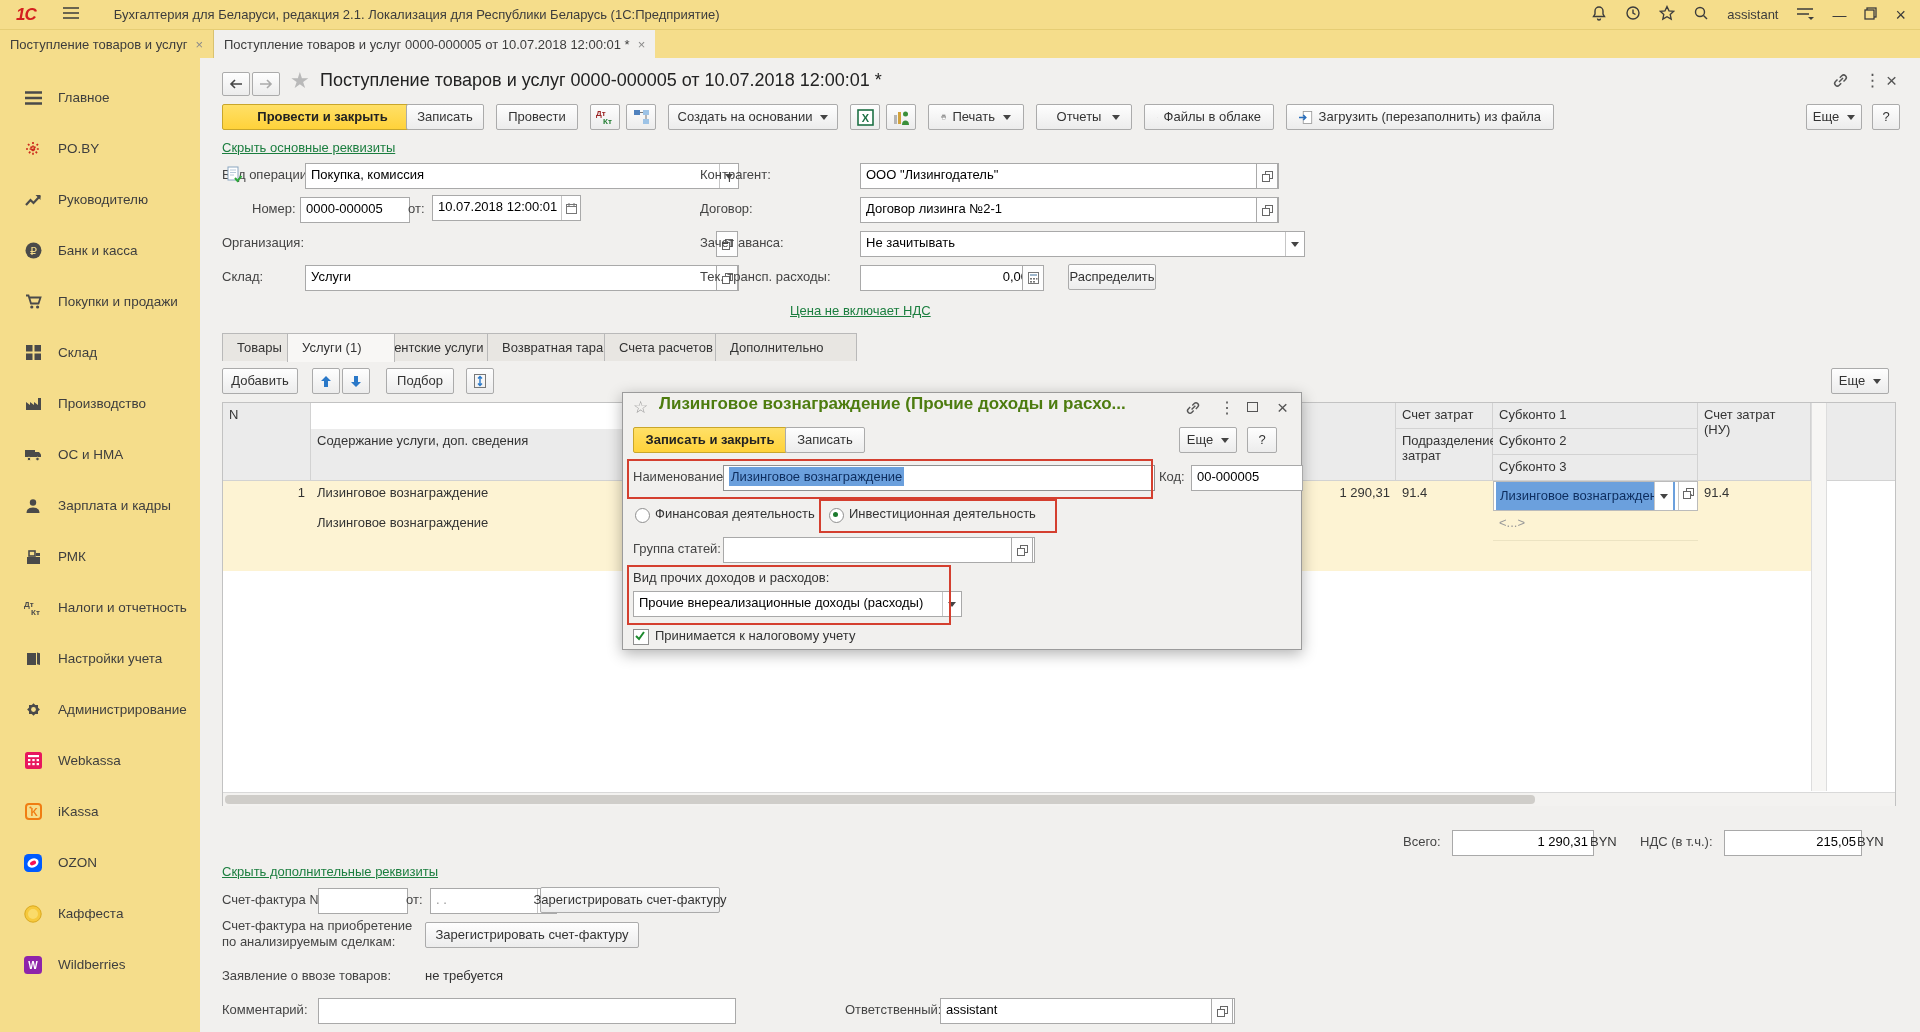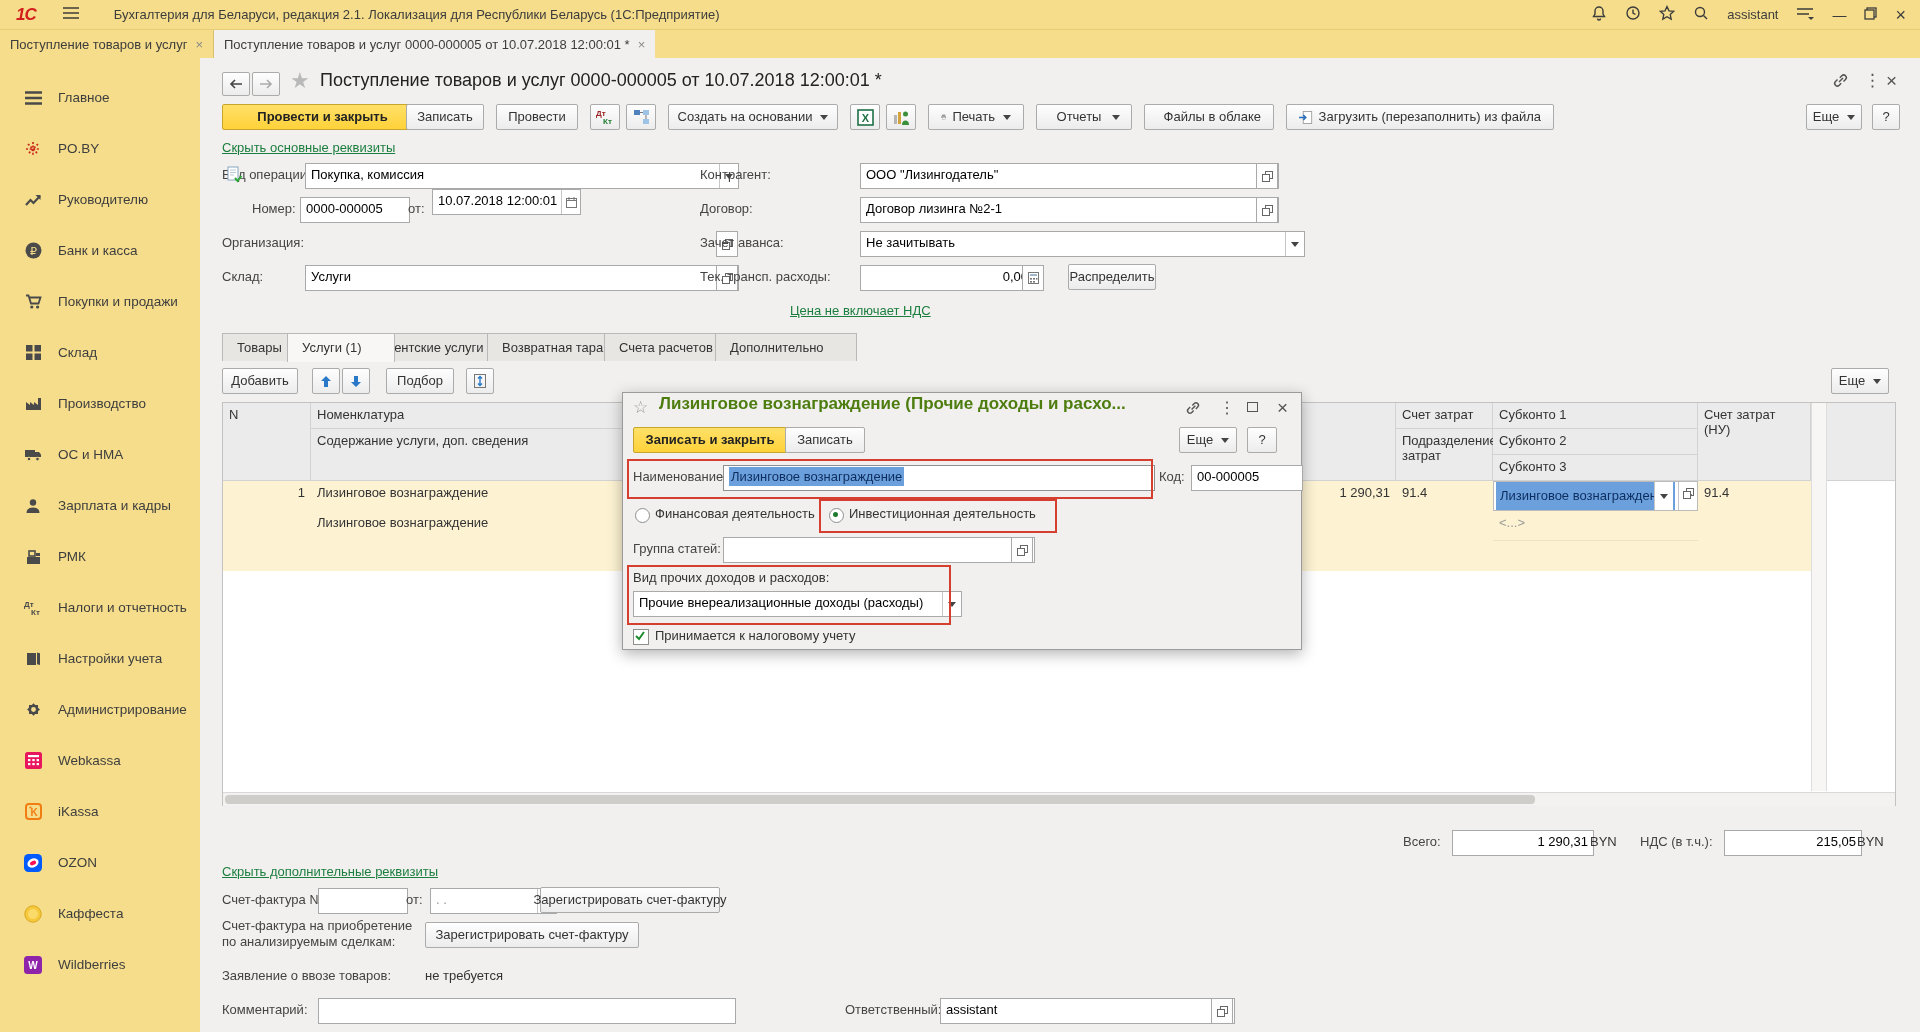--- a/index.html
+++ b/index.html
@@ -385,21 +385,21 @@
   <div class="fld" style="left:305px;top:163px;width:405px;padding-right:22px;"><span>Покупка, комиссия</span><span class="ddarr"></span></div>
 
   <div class="abs" style="left:226px;top:166px;"><svg width="17" height="17" viewBox="0 0 17 17">
         <rect x="2" y="1" width="10" height="13" fill="#fff" stroke="#8aa5c0"></rect>
         <path d="M4 4h6M4 6.5h6M4 9h4" stroke="#b8c9da"></path>
         <path d="M9 12l2.5 3 4-5" stroke="#2faa3c" stroke-width="2" fill="none"></path>
       </svg></div>
   <div class="lbl" style="left:252px;top:197px;">Номер:</div>
   <div class="fld" style="left:300px;top:197px;width:98px;">0000-000005</div>
   <div class="lbl" style="left:408px;top:197px;">от:</div>
-  <div class="fld" style="left:432px;top:189px;width:122px;padding-right:20px;"><span>10.07.2018 12:00:01</span><span class="ddarr" style="border-left:1px solid #c6c6c6;">
+  <div class="fld" style="left:432px;top:195px;width:122px;padding-right:20px;"><span>10.07.2018 12:00:01</span><span class="ddarr" style="border-left:1px solid #c6c6c6;">
         <svg width="11" height="11" viewBox="0 0 11 11" style="position:absolute;">
           <rect x="0.5" y="1.5" width="10" height="9" fill="#fff" stroke="#777"></rect>
           <path d="M0.5 3.5h10" stroke="#777"></path>
           <path d="M3 0v3M8 0v3" stroke="#777"></path>
         </svg>
       </span></div>
 
   <div class="lbl" style="left:222px;top:231px;">Организация:</div>
   <div class="sqbtn" style="left:716px;top:231px;">
       <svg width="11" height="11" viewBox="0 0 11 11">
@@ -483,21 +483,20 @@
       </svg>
     </div>
   <div class="abs btn" style="left:1831px;top:368px;width:58px;">
       <span>Еще</span>
       <span class="caret"></span>
     </div>
 
   <div class="abs tblwrap">
 
     <div class="th" style="left:0;top:0;width:88px;height:78px;">N</div>
-    <div class="th" style="left:88px;top:0;width:320px;height:26px;">Номенклатура</div>
     <div class="th" style="left:88px;top:26px;width:320px;height:52px;">Содержание услуги, доп. сведения</div>
     <div class="th" style="left:408px;top:0;width:765px;height:78px;"></div>
     <div class="th" style="left:1173px;top:0;width:97px;height:26px;">Счет затрат</div>
     <div class="th" style="left:1173px;top:26px;width:97px;height:52px;">Подразделение затрат</div>
     <div class="th" style="left:1270px;top:0;width:205px;height:26px;">Субконто 1</div>
     <div class="th" style="left:1270px;top:26px;width:205px;height:26px;">Субконто 2</div>
     <div class="th" style="left:1270px;top:52px;width:205px;height:26px;">Субконто 3</div>
     <div class="th" style="left:1475px;top:0;width:113px;height:78px;">Счет затрат (НУ)</div>
     <div class="th" style="left:1602px;top:0;width:70px;height:78px;border-right:none;"></div>
 

